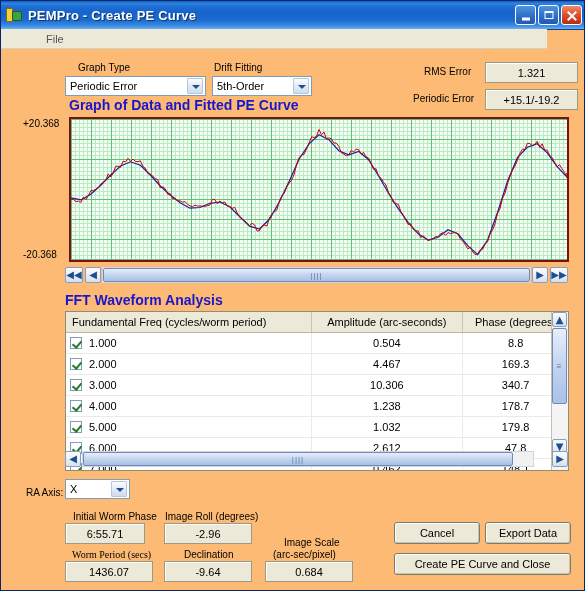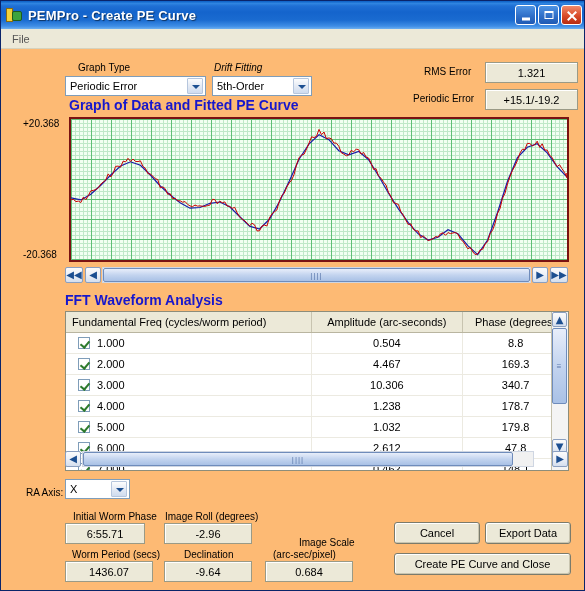--- a/index.html
+++ b/index.html
@@ -37,23 +37,23 @@
   }
   .wbtn.close{background:linear-gradient(to bottom,#f08a6a,#d94a28 55%,#b82c10);}
   .wbtn .gm{position:absolute;left:50%;top:50%;transform:translate(-50%,-50%);}
   .wbtn .min-g{width:8px;height:3px;background:#fff;margin-top:4px;}
   .wbtn .max-g{width:9px;height:8px;border:1px solid #fff;border-top-width:2px;box-sizing:border-box;}
   .wbtn .x1,.wbtn .x2{position:absolute;left:4px;top:9px;width:12px;height:2px;background:#fff;}
   .wbtn .x1{transform:rotate(45deg);} .wbtn .x2{transform:rotate(-45deg);}
 
   
   .menubar{
-    position:absolute;left:0;top:28px;width:585px;height:19px;
+    position:absolute;left:0;top:28px;width:512px;height:19px;
     background:#ECE9D8;border-bottom:1px solid #d6d2bd;
-    display:flex;align-items:center;
+    display:flex;align-items:center;padding-left:34px;
   }
   .menu-item{font-size:11px;color:#555;padding:1px 7px;margin-left:4px;}
 
   
   .lbl{font-size:10px;color:#000;white-space:nowrap;}
   .heading{
     font-size:14px;font-weight:bold;color:#1717cc;white-space:nowrap;
   }
   .combo{
     position:absolute;height:20px;background:#fff;
@@ -141,21 +141,21 @@
     font-size:11px;color:#000;display:flex;align-items:center;
     border-right:1px solid #c8c4b0;box-sizing:border-box;
     padding-left:6px;white-space:nowrap;overflow:hidden;
   }
   .th.c1{width:246px;}
   .th.c2{width:152px;justify-content:center;padding-left:0;}
   .th.c3{width:105px;justify-content:center;padding-left:0;border-right:none;}
   .trow{display:flex;height:20px;border-bottom:1px solid #eceae1;background:#fff;}
   .td{font-size:11px;color:#000;display:flex;align-items:center;box-sizing:border-box;
       border-right:1px solid #eceae1;overflow:hidden;white-space:nowrap;}
-  .td.c1{width:246px;padding-left:12px;}
+  .td.c1{width:246px;padding-left:4px;}
   .td.c2{width:152px;justify-content:center;}
   .td.c3{width:105px;justify-content:center;border-right:none;}
   .chk{
     width:12px;height:12px;border:1px solid #7f9db9;background:#fff;
     box-sizing:border-box;margin-right:7px;position:relative;flex:0 0 auto;
   }
   .chk:after{
     content:"";position:absolute;left:3px;top:1px;width:4px;height:7px;
     border:solid #2d7a2d;border-width:0 2px 2px 0;transform:rotate(40deg);
   }
@@ -191,21 +191,21 @@
   <div class="menubar">
     <div class="menu-item">File</div>
   </div>
 
   <div class="lbl" style="position:absolute;left:77px;top:61px;">Graph Type</div>
   <div class="combo" style="left:64px;top:75px;width:141px;">
     <div class="cval">Periodic Error</div>
     <div class="carrow"></div>
   </div>
 
-  <div class="lbl" style="position:absolute;left:213px;top:61px;font-style:italic;">Drift Fitting</div>
+  <div class="lbl" style="position:absolute;left:213px;top:61px;">Drift Fitting</div>
   <div class="combo" style="left:211px;top:75px;width:100px;">
     <div class="cval">5th-Order</div>
     <div class="carrow"></div>
   </div>
 
   <div class="lbl" style="position:absolute;left:423px;top:65px;">RMS Error</div>
   <div class="field" style="left:484px;top:61px;width:93px;">1.321</div>
 
   <div class="lbl" style="position:absolute;left:412px;top:92px;">Periodic Error</div>
   <div class="field" style="left:484px;top:88px;width:93px;">+15.1/-19.2</div>
@@ -338,30 +338,30 @@
 
   <div class="lbl" style="position:absolute;left:25px;top:486px;">RA Axis:</div>
   <div class="combo" style="left:64px;top:478px;width:65px;">
     <div class="cval">X</div>
     <div class="carrow"></div>
   </div>
 
   <div class="lbl" style="position:absolute;left:72px;top:510px;">Initial Worm Phase</div>
   <div class="field" style="left:64px;top:522px;width:80px;">6:55.71</div>
 
-  <div class="lbl" style="position:absolute;left:71px;top:548px;">Worm Period (secs)</div>
+  <div class="lbl" style="position:absolute;left:71px;top:548px;font-family:Liberation Serif, serif;">Worm Period (secs)</div>
   <div class="field" style="left:64px;top:560px;width:88px;">1436.07</div>
 
   <div class="lbl" style="position:absolute;left:164px;top:510px;">Image Roll (degrees)</div>
   <div class="field" style="left:163px;top:522px;width:88px;">-2.96</div>
 
   <div class="lbl" style="position:absolute;left:183px;top:548px;">Declination</div>
   <div class="field" style="left:163px;top:560px;width:88px;">-9.64</div>
 
-  <div class="lbl" style="position:absolute;left:283px;top:536px;margin-left:15px;">Image Scale</div>
+  <div class="lbl" style="position:absolute;left:283px;top:536px;">Image Scale</div>
   <div class="lbl" style="position:absolute;left:272px;top:548px;">(arc-sec/pixel)</div>
   <div class="field" style="left:264px;top:560px;width:88px;">0.684</div>
 
   <div class="btn" style="left:393px;top:521px;width:86px;height:22px;">Cancel</div>
   <div class="btn" style="left:484px;top:521px;width:86px;height:22px;">Export Data</div>
   <div class="btn" style="left:393px;top:552px;width:177px;height:22px;">Create PE Curve and Close</div>
 
 </div>
 
 </body></html>

